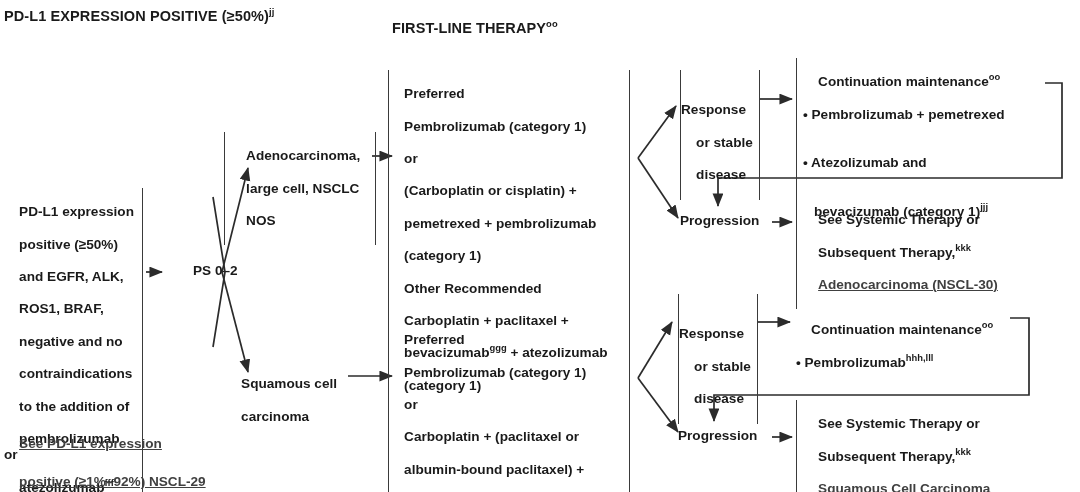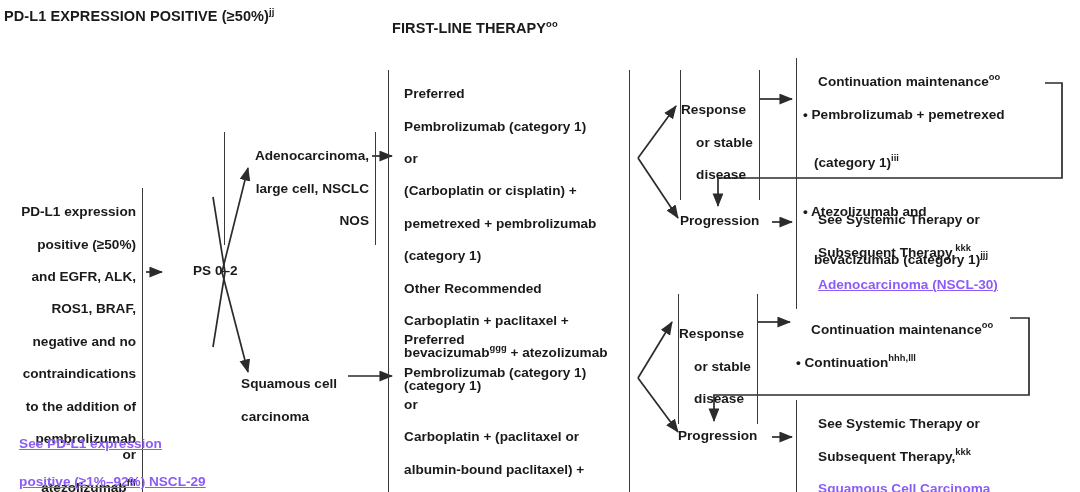--- a/index.html
+++ b/index.html
@@ -28,26 +28,26 @@
     line-height:16.2px;
     white-space:pre-wrap;
   }
   .node{
     font-size:13.6px;
     font-weight:bold;
     line-height:16.2px;
   }
   
   .barL{border-left:1.6px solid #3a3a3a;padding-left:6px;}
-  .barR{border-right:1.6px solid #3a3a3a;padding-right:6px;text-align:right;}
+  .barR{border-right:1.6px solid #3a3a3a;padding-right:6px;}
   .bar2{border-left:1.6px solid #3a3a3a;border-right:1.6px solid #3a3a3a;padding-right:6px;}
   sup{font-size:9.4px;font-weight:bold;vertical-align:super;line-height:0;}
   .ital{}
   .link{
-    color:#8b5cf6;
+    color:#404040;
     text-decoration:underline;
     font-weight:bold;
   }
   .bullet{
     display:block;
     padding-left:11px;
     text-indent:-11px;
   }
   .bullet::before{content:"• ";}
   .noind{display:block;padding-left:11px;text-indent:0;}
@@ -167,21 +167,20 @@
     <span>disease</span>
   </div>
 
   <div class="abs txt" style="left:680px; top:213px; white-space:nowrap;">
     <span>Progression</span>
   </div>
 
   <div class="abs txt barL" style="left:796px; top:58px; width:250px;">
     <span>Continuation maintenance</span><sup>oo</sup>
     <span class="bullet"><span>Pembrolizumab + pemetrexed</span></span>
-    <span class="noind"><span>(category 1)</span><sup>iii</sup></span>
     <span class="bullet"><span>Atezolizumab and</span></span>
     <span class="noind"><span>bevacizumab (category 1)</span><sup>jjj</sup></span>
   </div>
 
   <div class="abs txt barL" style="left:796px; top:196px; width:240px;">
     <span>See Systemic Therapy or</span><br>
     <span>Subsequent Therapy,</span><sup>kkk</sup><br>
     <span class="link">Adenocarcinoma (NSCL-30)</span>
   </div>
 
@@ -190,21 +189,21 @@
     <span>or stable</span><br>
     <span>disease</span>
   </div>
 
   <div class="abs txt" style="left:678px; top:428px; white-space:nowrap;">
     <span>Progression</span>
   </div>
 
   <div class="abs txt" style="left:796px; top:306px; width:230px;">
     <span>Continuation maintenance</span><sup>oo</sup>
-    <span class="bullet"><span>Continuation</span><sup>hhh,lll</sup></span>
+    <span class="bullet"><span>Pembrolizumab</span><sup>hhh,lll</sup></span>
   </div>
 
   <div class="abs txt barL" style="left:796px; top:400px; width:240px;">
     <span>See Systemic Therapy or</span><br>
     <span>Subsequent Therapy,</span><sup>kkk</sup><br>
     <span class="link">Squamous Cell Carcinoma</span><br>
     
   </div>
 
 </div>

